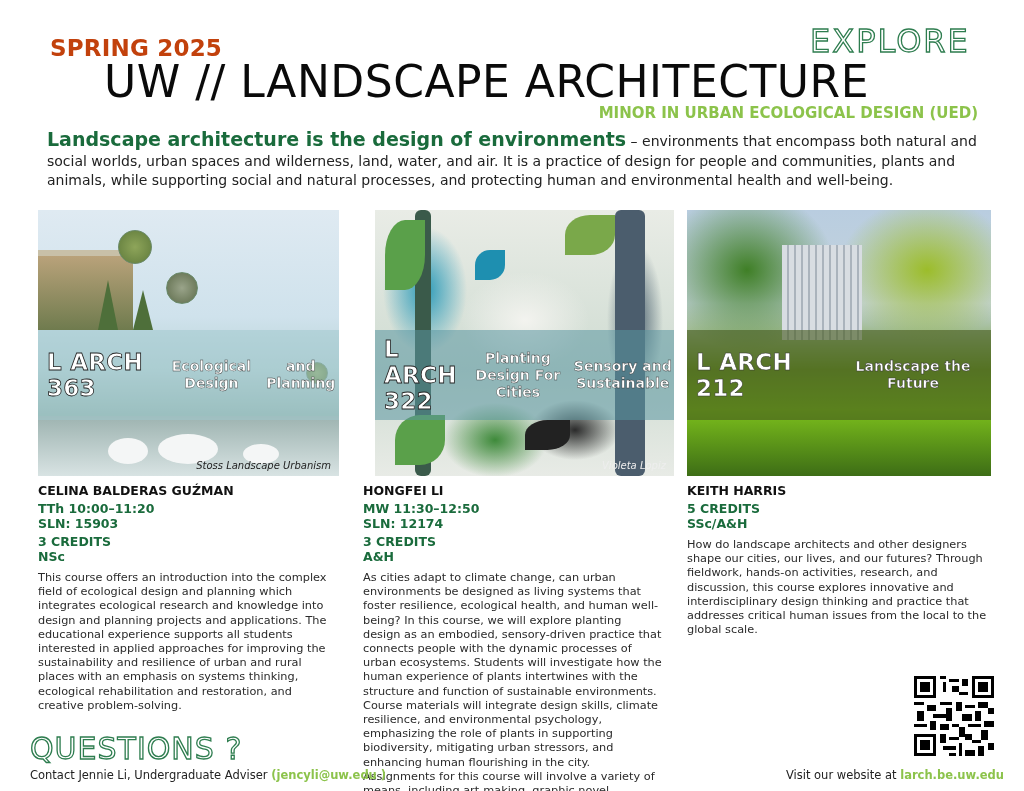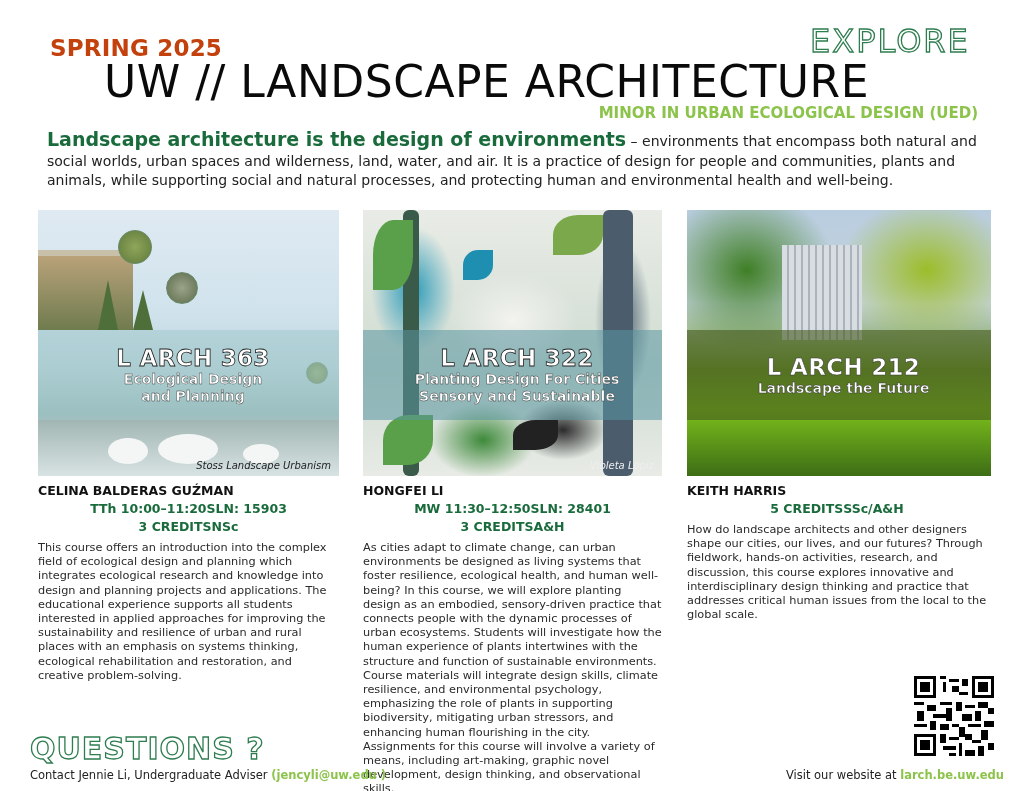--- a/index.html
+++ b/index.html
@@ -10,28 +10,28 @@
   .explore { position: absolute; left: 810px; top: 22px; font-size: 32px; font-weight: normal; color: #ffffff;
     -webkit-text-stroke: 1.3px #2e7d4f; letter-spacing: 2px; font-family: "DejaVu Sans", sans-serif; }
   .main-title { position: absolute; left: 104px; top: 56px; font-size: 44px; font-weight: normal; color: #0a0a0a; letter-spacing: 0.5px; white-space: nowrap; }
   .minor { position: absolute; right: 46px; top: 104px; font-size: 15px; font-weight: bold; color: #8cc34b; }
 
   .intro { position: absolute; left: 47px; top: 130px; width: 935px; font-size: 14px; line-height: 19.5px; color: #222; }
   .intro .lead { font-size: 19px; font-weight: bold; color: #1a6b3c; margin-top: 36px; }
 
   .card { position: absolute; top: 210px; width: 301px; }
   .card .img { position: relative; width: 301px; height: 266px; overflow: hidden; }
-  .card .band { position: absolute; left: 0; right: 0; top: 120px; height: 90px; display: flex; flex-direction: column; align-items: center; justify-content: center; padding-left: 9px; }
+  .card .band { position: absolute; left: 0; right: 0; top: 120px; height: 90px; display: flex; align-items: center; justify-content: center; padding-left: 9px; }
   .card .code { font-size: 23px; font-weight: bold; color: #fff; -webkit-text-stroke: 0.8px #222; letter-spacing: 0.3px; }
   .card .subtitle { font-size: 14px; font-weight: bold; color: #fff; text-align: center; line-height: 17px; -webkit-text-stroke: 0.4px #333; }
   .card .credit { position: absolute; right: 8px; bottom: 5px; font-size: 10px; font-style: italic; color: #222; }
   .card .credit.light { color: #eee; }
 
   .instructor { margin-top: 7px; font-size: 12.5px; font-weight: bold; color: #111; }
-  .row { display: flex; justify-content: center; font-size: 12.5px; font-weight: bold; color: #1a6b3c; margin-top: 3px; }
+  .row { display: flex; justify-content: center; font-size: 12.5px; font-weight: bold; color: #1a6b3c; margin-top: 3px; flex-direction: column; }
   .desc { margin-top: 7px; font-size: 11.3px; line-height: 14.2px; color: #2a2a2a; }
 
   
   .img1 { background: linear-gradient(180deg, #dfeaf2 0%, #cfe2ec 40%, #b9d3d6 60%, #8fb0a8 80%, #c9d9d6 100%); }
   .img1 .bld { position: absolute; left: 0; top: 40px; width: 95px; height: 80px; background: linear-gradient(180deg, #b9a27a, #6f7b4e); border-top: 6px solid #c8c0a8; }
   .img1 .tree { position: absolute; bottom: 146px; width: 0; height: 0; border-left: 10px solid transparent; border-right: 10px solid transparent; border-bottom: 50px solid #4e6f3a; }
   .img1 .circle { position: absolute; border-radius: 50%; border: 1px solid #6a8a6a; background: radial-gradient(circle, #8ea55a, #5f7a3b); }
   .img1 .ground { position: absolute; left: 0; right: 0; bottom: 0; height: 60px; background: linear-gradient(180deg,#9db3b0,#d8e3e3); }
   .img1 .rock { position: absolute; bottom: 12px; background: #f4f6f6; border-radius: 50%; }
   .img1 .band { background: rgba(160,200,205,0.55); }
@@ -48,21 +48,21 @@
   .img2 .band { background: rgba(90,150,160,0.55); }
 
   .img3 { background:
       radial-gradient(ellipse 110px 100px at 60px 60px, #3f7f26 0%, transparent 80%),
       radial-gradient(ellipse 110px 90px at 240px 60px, #9cbd2a 0%, transparent 80%),
       linear-gradient(180deg,#b9cde0 0%,#c5d4dc 35%,#6e9a2c 60%,#7cbf1c 75%,#3d6d16 100%); }
   .img3 .bldg { position: absolute; left: 95px; top: 35px; width: 80px; height: 95px; background: repeating-linear-gradient(90deg,#d8dde2 0 5px,#aab3bc 5px 7px); }
   .img3 .band { background: rgba(70,90,30,0.62); top: 120px; }
   .img3 .code, .img3 .subtitle { -webkit-text-stroke: 0.5px #333; }
 
-  .questions { position: absolute; left: 30px; top: 731px; font-size: 30px; font-weight: bold; color: #fff; -webkit-text-stroke: 1.3px #2e7d4f; letter-spacing: 1px; text-align: center; }
+  .questions { position: absolute; left: 30px; top: 731px; font-size: 30px; font-weight: normal; color: #fff; -webkit-text-stroke: 1.3px #2e7d4f; letter-spacing: 1px; text-align: center; }
   .contact { position: absolute; left: 30px; top: 768px; font-size: 11.5px; color: #222; text-align: right; }
   .contact .email { color: #8cc34b; font-weight: bold; }
 
   .qr { position: absolute; left: 914px; top: 676px; width: 80px; height: 80px; background: #fff; }
   .qr svg { width: 80px; height: 80px; display: block; }
   .website { position: absolute; right: 20px; top: 768px; font-size: 11.5px; color: #222; }
   .website .url { color: #8cc34b; font-weight: bold; }
 </style>
 </head>
 <body>
@@ -101,39 +101,39 @@
     <span>SLN: 15903</span>
   </div>
   <div class="row">
     <span>3 CREDITS</span>
     <span>NSc</span>
   </div>
   <div class="desc">This course offers an introduction into the complex field of ecological design and planning which integrates ecological research and knowledge into design and planning projects and applications. The educational experience supports all students interested in applied approaches for improving the sustainability and resilience of urban and rural places with an emphasis on systems thinking, ecological rehabilitation and restoration, and creative problem-solving.</div>
 </div>
 
 <div class="card" style="left:363px; width:299px;">
-  <div class="img img2" style="width:299px;">
+  <div class="img img2" style="width:299px;margin-left:12px;">
     <div class="stem" style="left:40px; top:0; height:266px;"></div>
     <div class="stem" style="left:240px; top:0; height:266px; width:30px; background:#4b5d6d;"></div>
     <div class="leaf" style="left:10px; top:10px; width:40px; height:70px;"></div>
     <div class="leaf" style="left:190px; top:5px; width:50px; height:40px; background:#7aa84a;"></div>
     <div class="leaf" style="left:100px; top:40px; width:30px; height:30px; background:#1e8fb0;"></div>
     <div class="leaf" style="left:20px; top:205px; width:50px; height:50px;"></div>
     <div class="leaf" style="left:150px; top:210px; width:45px; height:30px; background:#222;"></div>
     <div class="band">
       <div class="code">L ARCH 322</div>
       <div class="subtitle">Planting Design For Cities</div>
       <div class="subtitle">Sensory and Sustainable</div>
     </div>
     <div class="credit light">Violeta Lopiz</div>
   </div>
   <div class="instructor">HONGFEI LI</div>
   <div class="row">
     <span>MW 11:30–12:50</span>
-    <span>SLN: 28401</span>
+    <span>SLN: 12174</span>
   </div>
   <div class="row">
     <span>3 CREDITS</span>
     <span>A&amp;H</span>
   </div>
   <div class="desc">As cities adapt to climate change, can urban environments be designed as living systems that foster resilience, ecological health, and human well-being? In this course, we will explore planting design as an embodied, sensory-driven practice that connects people with the dynamic processes of urban ecosystems. Students will investigate how the human experience of plants intertwines with the structure and function of sustainable environments. Course materials will integrate design skills, climate resilience, and environmental psychology, emphasizing the role of plants in supporting biodiversity, mitigating urban stressors, and enhancing human flourishing in the city. Assignments for this course will involve a variety of means, including art-making, graphic novel development, design thinking, and observational skills.</div>
 </div>
 
 <div class="card" style="left:687px; width:300px;">
   <div class="img img3" style="width:304px;">

